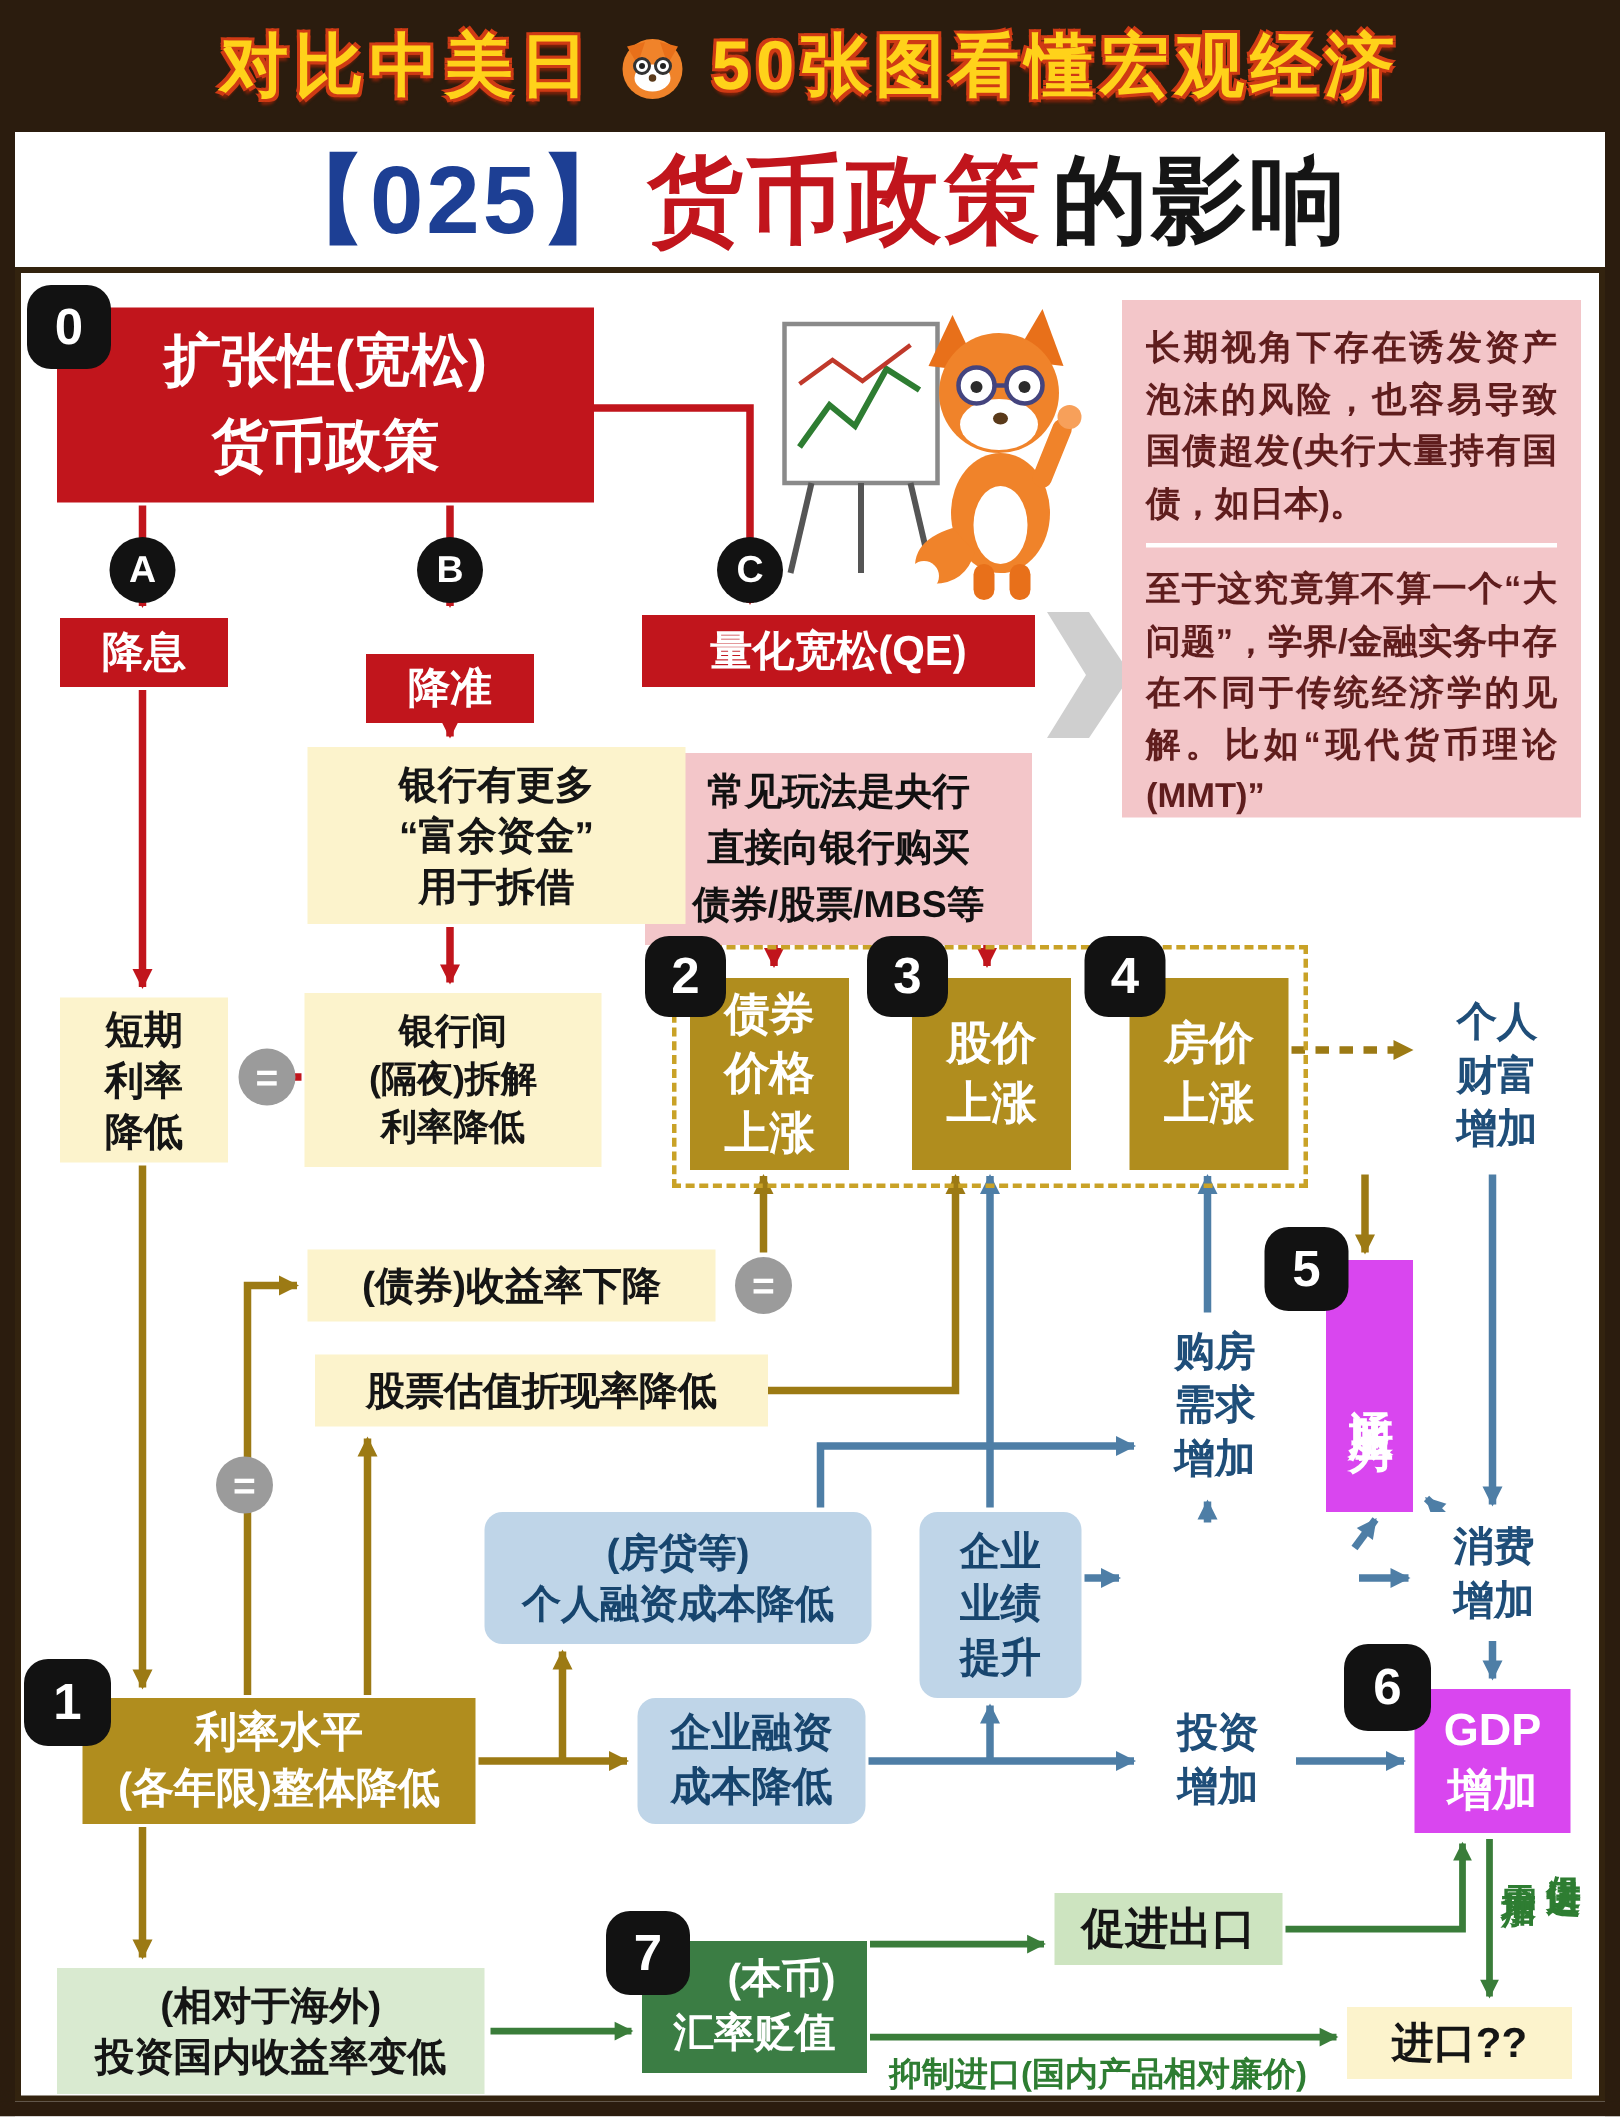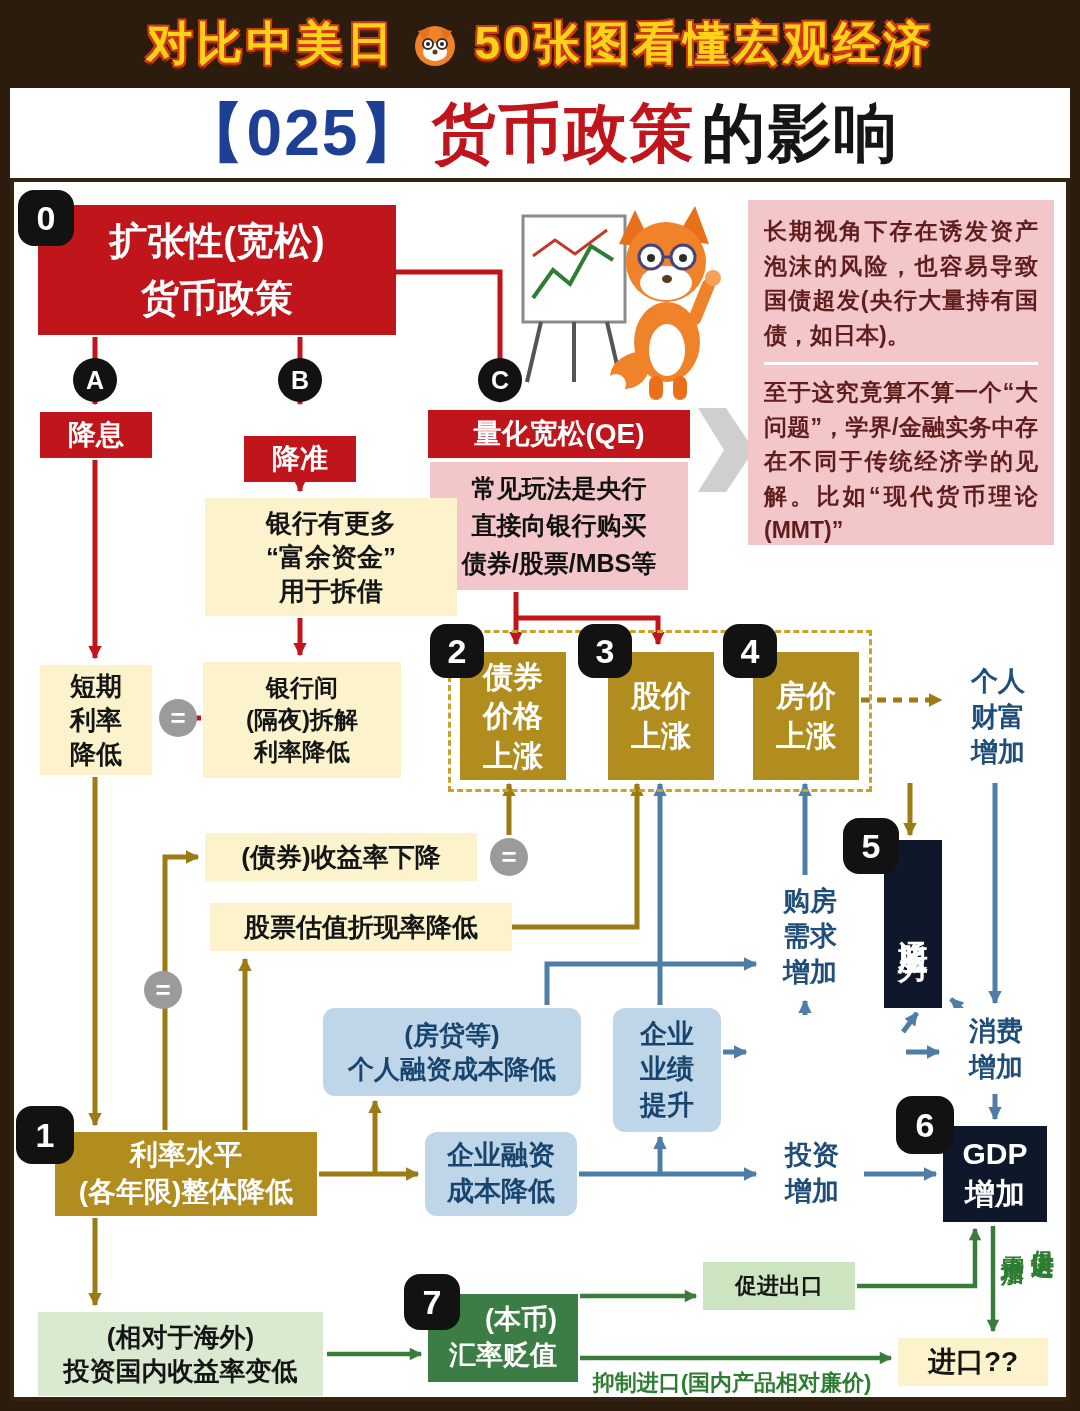--- a/index.html
+++ b/index.html
@@ -16,30 +16,30 @@
           text-shadow:-2px -2px 0 #cf3a14,2px -2px 0 #cf3a14,-2px 2px 0 #cf3a14,2px 2px 0 #cf3a14,0 4px 2px #7e220a;}
   .titlebar{position:absolute;left:10px;top:88px;width:1060px;height:90px;background:#fff;z-index:4;
           display:flex;align-items:center;justify-content:center;font-size:64px;font-weight:900;letter-spacing:2px;}
   .t-blue{color:#1d3f94;} .t-red{color:#c1151c;padding:0 6px;} .t-black{color:#151515;}
   .mainframe{position:absolute;left:10px;top:178px;width:1060px;height:1223px;border:4px solid #33230f;
           box-sizing:border-box;z-index:0;background:#fff;}
   .flowsvg{position:absolute;left:0;top:0;width:1080px;height:1411px;z-index:1;pointer-events:none;}
   .box{position:absolute;box-sizing:border-box;display:flex;align-items:center;justify-content:center;
        text-align:center;white-space:pre-line;font-weight:bold;z-index:3;line-height:1.32;}
   .red{background:#c1151c;color:#fff;}
-  .pinkbox{background:#f3c6c9;color:#111;font-weight:600;}
+  .pinkbox{background:#f3c6c9;color:#111;font-weight:600;margin-top:40px;}
   .notebox{background:#f3c6c9;color:#5f1d1d;z-index:3;position:absolute;box-sizing:border-box;
        padding:14px 16px;text-align:justify;font-weight:bold;}
   .notebox p{margin:0;line-height:1.5;}
   .notebox p:first-child{border-bottom:3px solid #fff;padding-bottom:10px;margin-bottom:10px;}
   .yellow{background:#fcf3cc;color:#151515;}
   .goldbox{background:#b08d1e;color:#fff;}
   .lightblue{background:#bfd5e8;color:#17456e;border-radius:12px;}
   .whiteblue{background:#fff;color:#1f4e79;}
-  .darkblue{background:#0f172a;color:#fff;}
+  .darkblue{background:#d946ef;color:#fff;}
   .greenlight{background:#cde4c0;color:#151515;}
   .greenlight2{background:#d9ead0;color:#151515;}
   .greendark{background:#3b7d44;color:#fff;text-align:right;}
   .vert{writing-mode:vertical-rl;text-orientation:upright;letter-spacing:4px;}
   .badge{position:absolute;background:#121212;color:#fff;border-radius:16px;display:flex;align-items:center;
        justify-content:center;font-weight:900;z-index:4;font-size:34px;}
   .abc{border-radius:50%;font-size:25px;}
   .eq{position:absolute;background:#9b9b9b;color:#fff;border-radius:50%;display:flex;align-items:center;
        justify-content:center;font-weight:900;z-index:4;font-size:26px;}
   .dashedrect{position:absolute;border:3px dashed #c9a227;z-index:2;box-sizing:border-box;}
@@ -230,21 +230,21 @@
 
   <div class="box goldbox" style="left:55px;top:1132px;width:262px;height:84px;font-size:28px">利率水平
 (各年限)整体降低</div>
   <div class="box lightblue" style="left:425px;top:1132px;width:152px;height:84px;font-size:27px">企业融资
 成本降低</div>
   <div class="box whiteblue" style="left:763px;top:1132px;width:98px;height:84px;font-size:27px">投资
 增加</div>
   <div class="box darkblue" style="left:943px;top:1126px;width:104px;height:96px;font-size:30px">GDP
 增加</div>
 
-  <div class="box greenlight" style="left:703px;top:1262px;width:152px;height:48px;font-size:22px">促进出口</div>
+  <div class="box greenlight" style="left:703px;top:1262px;width:152px;height:48px;font-size:29px">促进出口</div>
   <div class="box greendark" style="left:428px;top:1294px;width:150px;height:88px;font-size:27px">(本币)
 汇率贬值</div>
   <div class="box greenlight2" style="left:38px;top:1312px;width:285px;height:84px;font-size:26px">(相对于海外)
 投资国内收益率变低</div>
   <div class="box yellow" style="left:898px;top:1338px;width:150px;height:48px;font-size:28px">进口??</div>
 
   <div class="gnote" style="left:552px;top:1368px;width:360px">抑制进口(国内产品相对廉价)</div>
   <div class="vtext" style="left:998px;top:1238px;height:104px">需求增加</div>
   <div class="vtext" style="left:1028px;top:1232px;height:114px">促进进口</div>
 

